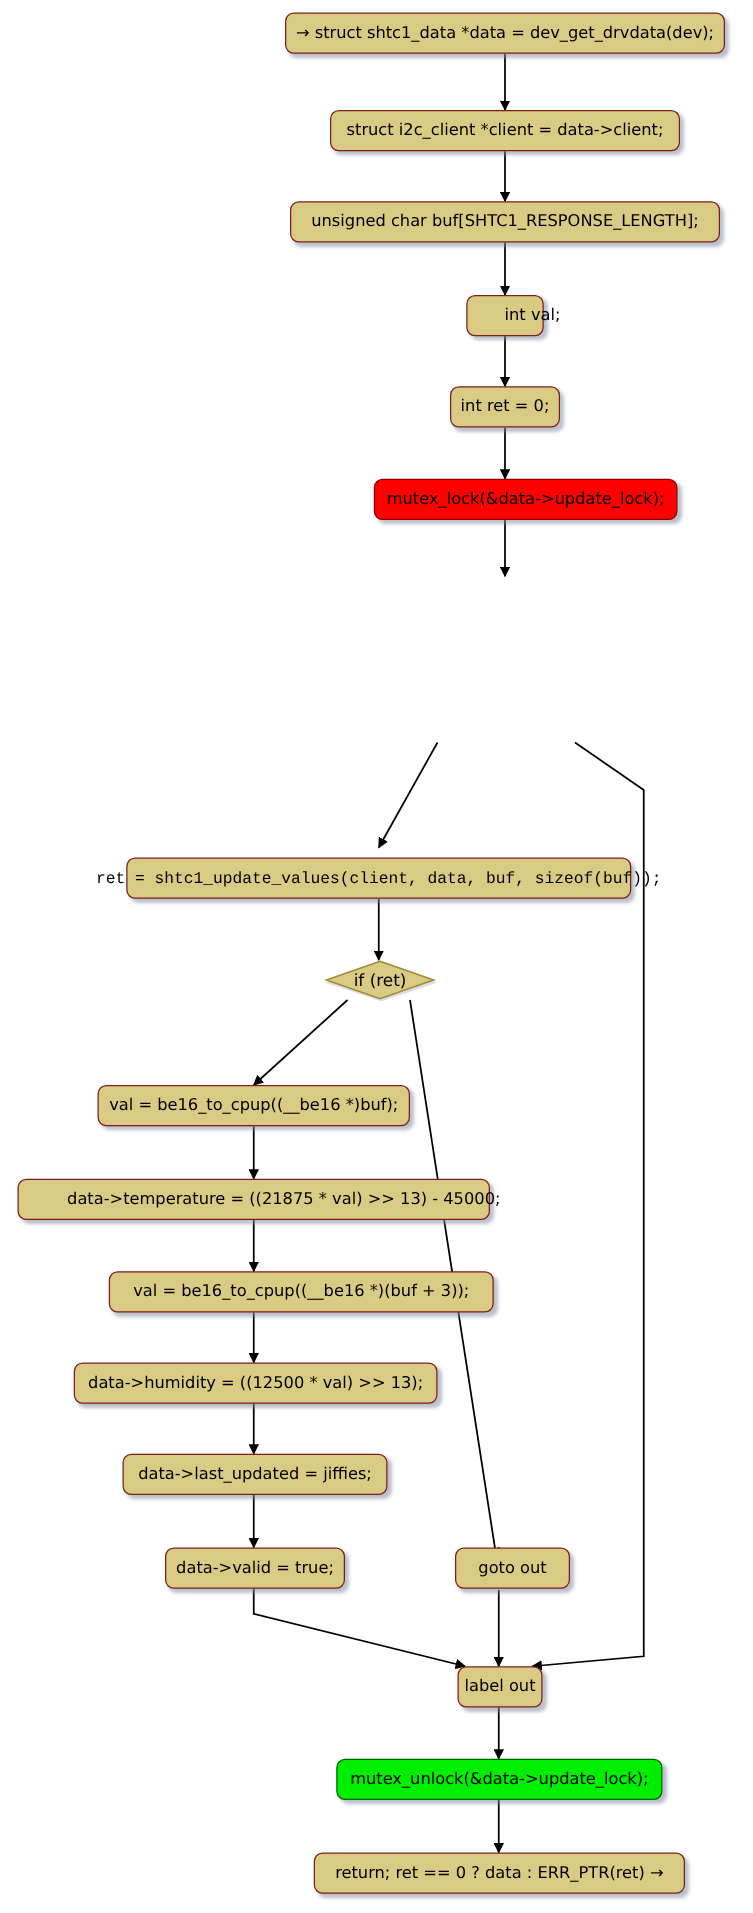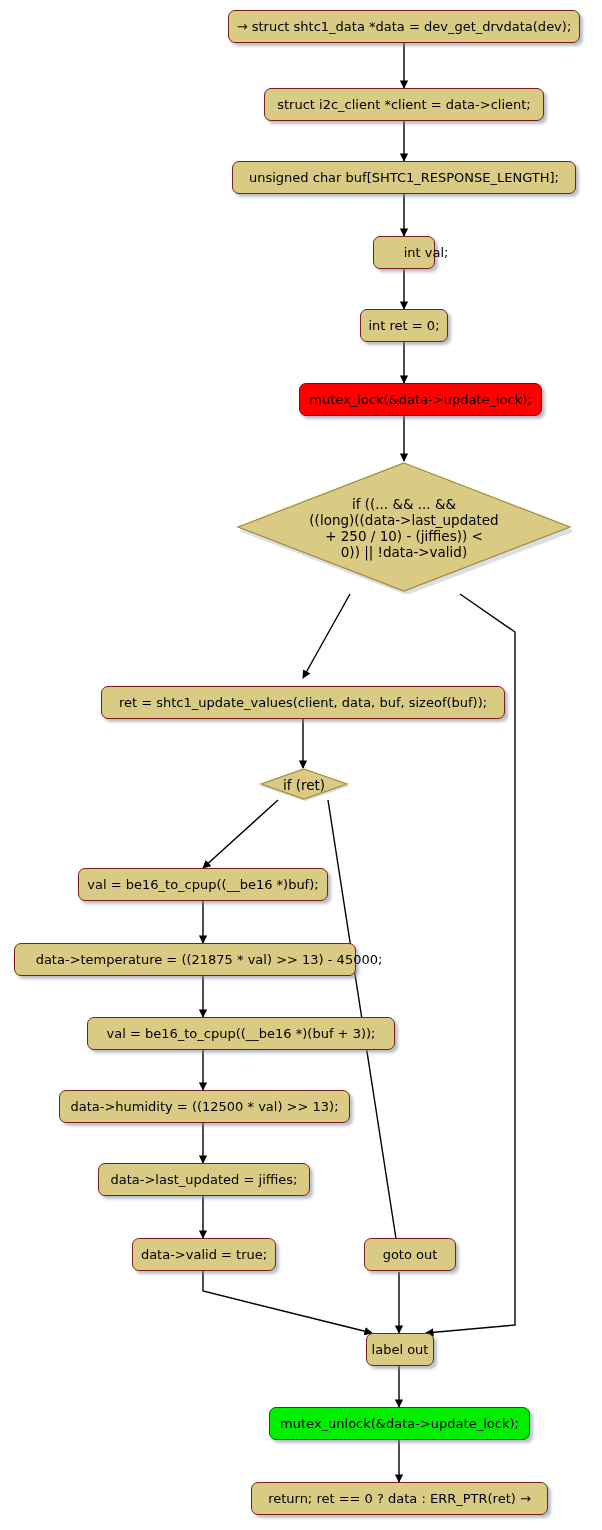--- a/index.html
+++ b/index.html
@@ -120,44 +120,34 @@
   <div class="node" style="left:264px; top:88px; width:280px; height:33px;">struct i2c_client *client = data-&gt;client;</div>
 
   <div class="node" style="left:232px; top:161px; width:344px; height:33px;">unsigned char buf[SHTC1_RESPONSE_LENGTH];</div>
 
   <div class="node" style="left:373px; top:236px; width:62px; height:33px;padding-left:44px;">int val;</div>
 
   <div class="node" style="left:360px; top:309px; width:88px; height:33px;">int ret = 0;</div>
 
   <div class="node red" style="left:299px; top:383px; width:243px; height:33px;">mutex_lock(&amp;data-&gt;update_lock);</div>
 
-  <div class="diamond" style="left:236px; top:461px; width:336px; height:133px;">
-    <svg class="dshape" viewBox="0 0 336 133" width="336" height="133" xmlns="http://www.w3.org/2000/svg">
-      <polygon points="171,6 339,70 171,134 3,70" fill="#b9c3d6" opacity="0.55"></polygon>
-      <polygon points="168,2 334,66 168,130 2,66" fill="#d9cb83" stroke="#a08b32" stroke-width="1.2"></polygon>
-    </svg>
-    <div class="dlabel">if ((... &amp;&amp; ... &amp;&amp;
-((long)((data-&gt;last_updated
-+ 250 / 10) - (jiffies)) &lt;
-0)) || !data-&gt;valid)</div>
-  </div>
 
-  <div class="node" style="left:101px; top:686px; width:404px; height:33px;">ret = shtc1_update_values(client, data, buf, sizeof(buf));</div>
+  <div class="node" style="left:101px; top:686px; width:404px; height:33px;font-family:Liberation Mono, monospace;">ret = shtc1_update_values(client, data, buf, sizeof(buf));</div>
 
   <div class="diamond" style="left:259px; top:768px; width:90px; height:33px;">
     <svg class="dshape" viewBox="0 0 90 33" width="90" height="33" xmlns="http://www.w3.org/2000/svg">
       <polygon points="46,3 91,18 46,33 1,18" fill="#b9c3d6" opacity="0.55"></polygon>
       <polygon points="45,1 88,16 45,31 2,16" fill="#d9cb83" stroke="#a08b32" stroke-width="1.2"></polygon>
     </svg>
     <div class="dlabel">if (ret)</div>
   </div>
 
   <div class="node" style="left:78px; top:868px; width:250px; height:33px;">val = be16_to_cpup((__be16 *)buf);</div>
 
-  <div class="node" style="left:14px; top:943px; width:342px; height:33px;padding-left:48px;">data-&gt;temperature = ((21875 * val) &gt;&gt; 13) - 45000;</div>
+  <div class="node" style="left:14px; top:943px; width:378px; height:33px;padding-left:48px;">data-&gt;temperature = ((21875 * val) &gt;&gt; 13) - 45000;</div>
 
   <div class="node" style="left:87px; top:1017px; width:308px; height:33px;">val = be16_to_cpup((__be16 *)(buf + 3));</div>
 
   <div class="node" style="left:59px; top:1090px; width:291px; height:33px;">data-&gt;humidity = ((12500 * val) &gt;&gt; 13);</div>
 
   <div class="node" style="left:98px; top:1163px; width:212px; height:33px;">data-&gt;last_updated = jiffies;</div>
 
   <div class="node" style="left:132px; top:1238px; width:144px; height:33px;">data-&gt;valid = true;</div>
 
   <div class="node" style="left:364px; top:1238px; width:92px; height:33px;">goto out</div>

